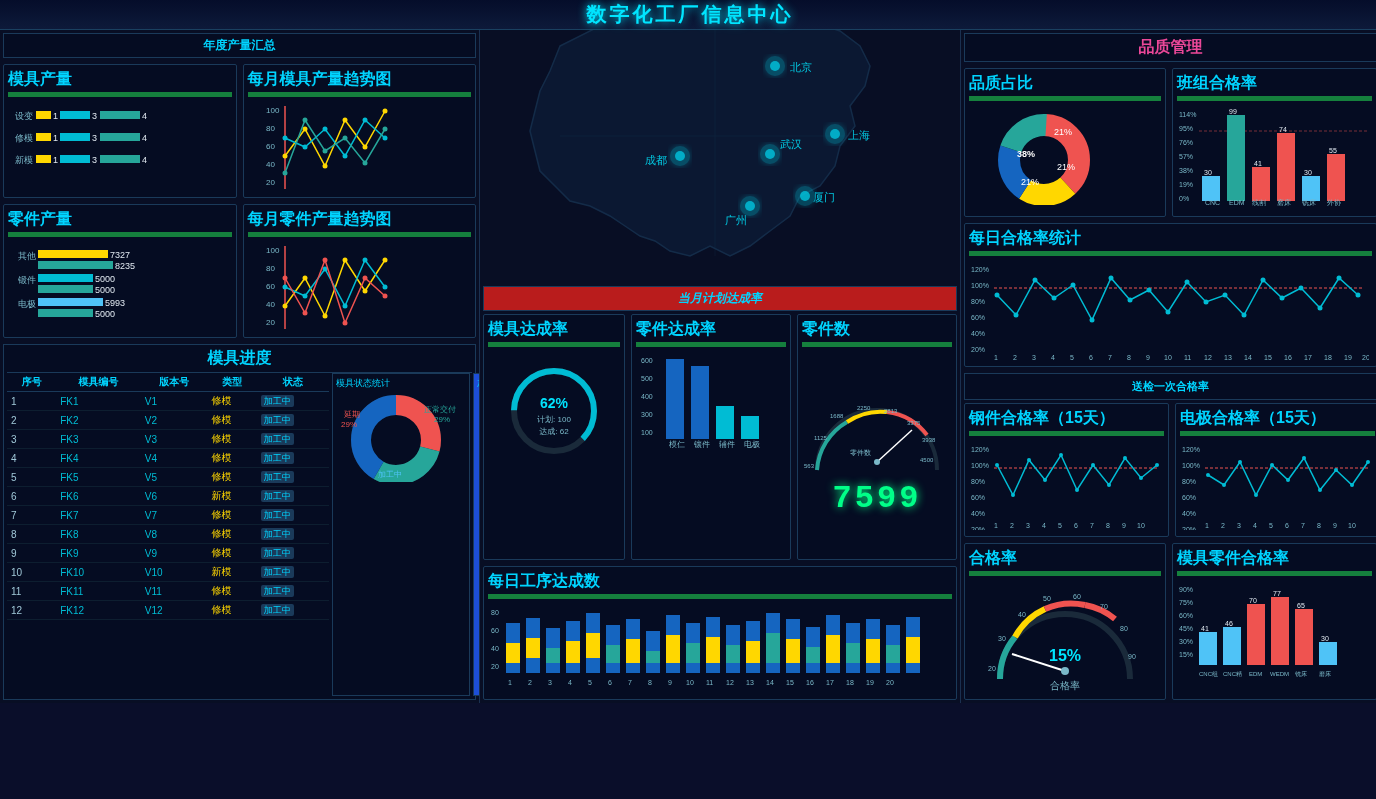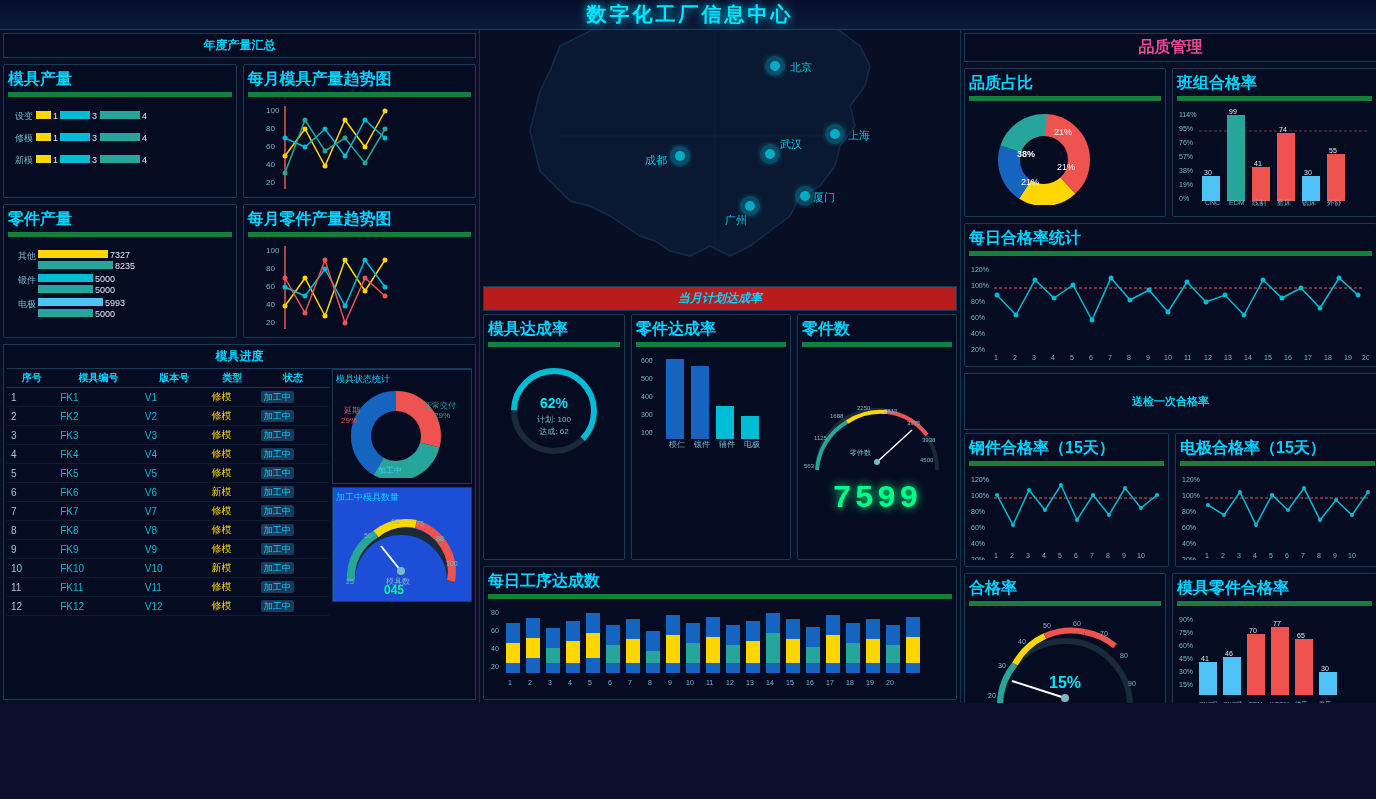--- a/index.html
+++ b/index.html
@@ -263,21 +263,21 @@
           <circle cx="57" cy="72" r="2.5" fill="#ef5350"></circle>
           <circle cx="77" cy="19" r="2.5" fill="#ef5350"></circle>
           <circle cx="97" cy="82" r="2.5" fill="#ef5350"></circle>
           <circle cx="117" cy="37" r="2.5" fill="#ef5350"></circle>
           <circle cx="137" cy="55" r="2.5" fill="#ef5350"></circle>
         </svg>
       </div>
     </div>
 
     <div style="background:#050c22; border:1px solid #1a3a5a; margin:3px; padding:3px; flex:1; display:flex; flex-direction:column;">
-      <div style="color:#00d4ff; font-size:12px; font-weight:bold; text-align:center; padding-bottom:3px; border-bottom:1px solid #1a3a5a;">模具进度</div>
+      <div style="color:#00d4ff; font-size:16px; font-weight:bold; text-align:center; padding-bottom:3px; border-bottom:1px solid #1a3a5a;">模具进度</div>
       <div style="display:grid; grid-template-columns:1fr 140px; height:100%; gap:3px;">
 
         <div style="overflow:hidden;">
           <table class="mold-table">
             <thead>
               <tr>
                 <th>序号</th>
                 <th>模具编号</th>
                 <th>版本号</th>
                 <th>类型</th>
@@ -366,21 +366,21 @@
       <td>12</td>
       <td style="color:#00bcd4">FK12</td>
       <td style="color:#00bcd4">V12</td>
       <td style="color:#ffd700">修模</td>
       <td><span class="status-badge">加工中</span></td>
     </tr>
               </tbody>
           </table>
         </div>
 
-        <div style="display:flex; flex-direction:column; gap:3px;">
+        <div style="display:flex; flex-direction:row; gap:3px;">
 
           <div style="background:#050c22; border:1px solid #1a3a5a; padding:3px;">
             <div style="color:#00d4ff; font-size:9px; margin-bottom:2px;">模具状态统计</div>
             <svg width="130" height="90">
 
               <circle cx="60" cy="48" r="35" fill="none" stroke="#1a2a3a" stroke-width="20"></circle>
 
               <circle cx="60" cy="48" r="35" fill="none" stroke="#ef5350" stroke-width="20" stroke-dasharray="64 156" stroke-dashoffset="0" transform="rotate(-90 60 48)"></circle>
 
               <circle cx="60" cy="48" r="35" fill="none" stroke="#26a69a" stroke-width="20" stroke-dasharray="64 156" stroke-dashoffset="-64" transform="rotate(-90 60 48)"></circle>
@@ -734,21 +734,21 @@
         <text x="275" y="100" fill="#7ab8c8" font-size="7">14</text>
         <text x="295" y="100" fill="#7ab8c8" font-size="7">15</text>
         <text x="315" y="100" fill="#7ab8c8" font-size="7">16</text>
         <text x="335" y="100" fill="#7ab8c8" font-size="7">17</text>
         <text x="355" y="100" fill="#7ab8c8" font-size="7">18</text>
         <text x="375" y="100" fill="#7ab8c8" font-size="7">19</text>
         <text x="393" y="100" fill="#7ab8c8" font-size="7">20</text>
       </svg>
     </div>
 
-    <div style="background:#050c22; border:1px solid #1a3a5a; margin:3px 3px 0 3px; padding:20px; text-align:center;">
+    <div style="background:#050c22; border:1px solid #1a3a5a; margin:3px 3px 0 3px; padding:5px; text-align:center;">
       <span style="color:#00d4ff; font-size:11px; font-weight:bold;">送检一次合格率</span>
     </div>
 
     <div style="display:grid; grid-template-columns:1fr 1fr; flex:0 0 auto;">
 
       <div class="section">
         <div class="section-title">钢件合格率（15天）</div>
         <svg width="195" height="90">
           <text x="2" y="12" fill="#7ab8c8" font-size="7">120%</text>
           <text x="2" y="28" fill="#7ab8c8" font-size="7">100%</text>

